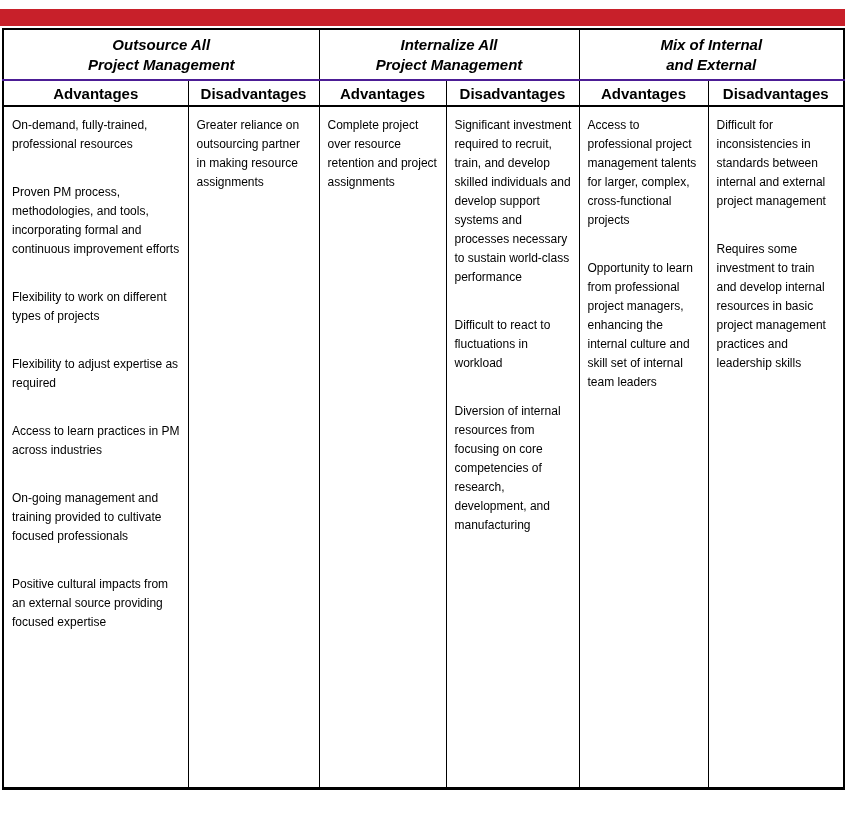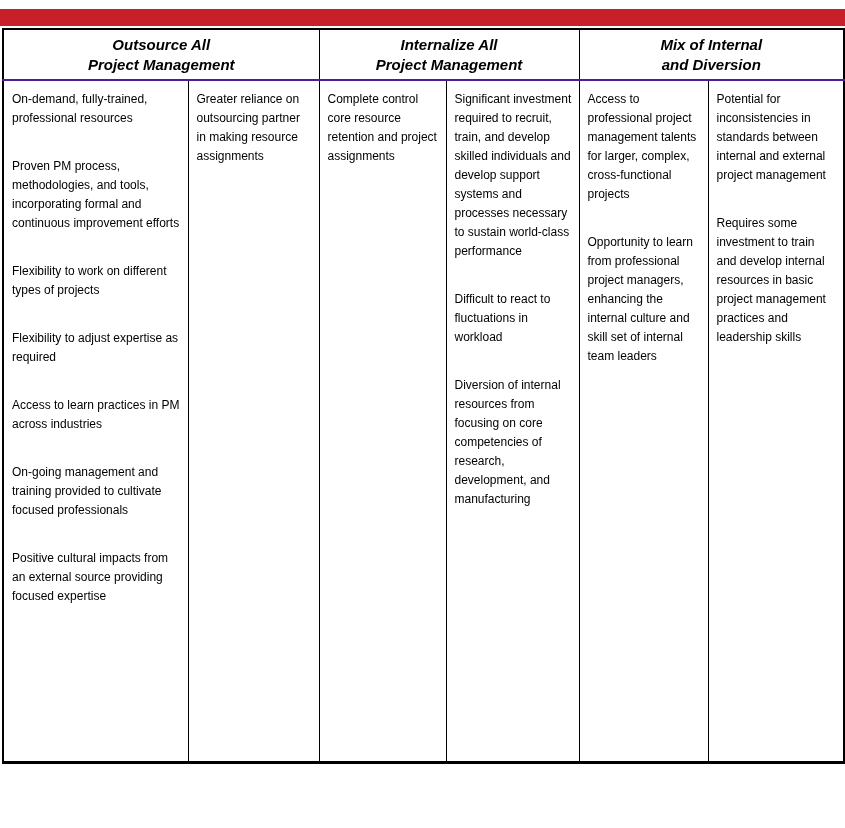--- a/index.html
+++ b/index.html
@@ -100,51 +100,59 @@
         <th colspan="2">
           <div>Outsource All</div>
           <div>Project Management</div>
         </th>
         <th colspan="2">
           <div>Internalize All</div>
           <div>Project Management</div>
         </th>
         <th colspan="2">
           <div>Mix of Internal</div>
-          <div>and Diversion</div>
+          <div>and External</div>
         </th>
+      </tr>
+      <tr class="sub-row">
+        <th>Advantages</th>
+        <th>Disadvantages</th>
+        <th>Advantages</th>
+        <th>Disadvantages</th>
+        <th>Advantages</th>
+        <th>Disadvantages</th>
       </tr>
     </thead>
     <tbody>
       <tr class="body-row">
         <td>
             <p>On-demand, fully-trained, professional resources</p>
             <p>Proven PM process, methodologies, and tools, incorporating formal and continuous improvement efforts</p>
             <p>Flexibility to work on different types of projects</p>
             <p>Flexibility to adjust expertise as required</p>
             <p>Access to learn practices in PM across industries</p>
             <p>On-going management and training provided to cultivate focused professionals</p>
             <p>Positive cultural impacts from an external source providing focused expertise</p>
           </td>
         <td>
             <p>Greater reliance on outsourcing partner in making resource assignments</p>
           </td>
         <td>
-            <p>Complete control core resource retention and project assignments</p>
+            <p>Complete project over resource retention and project assignments</p>
           </td>
         <td>
             <p>Significant investment required to recruit, train, and develop skilled individuals and develop support systems and processes necessary to sustain world-class performance</p>
             <p>Difficult to react to fluctuations in workload</p>
             <p>Diversion of internal resources from focusing on core competencies of research, development, and manufacturing</p>
           </td>
         <td>
             <p>Access to professional project management talents for larger, complex, cross-functional projects</p>
             <p>Opportunity to learn from professional project managers, enhancing the internal culture and skill set of internal team leaders</p>
           </td>
         <td>
-            <p>Potential for inconsistencies in standards between internal and external project management</p>
+            <p>Difficult for inconsistencies in standards between internal and external project management</p>
             <p>Requires some investment to train and develop internal resources in basic project management practices and leadership skills</p>
           </td>
       </tr>
     </tbody>
   </table>
 
 </div>
 
 </body></html>

